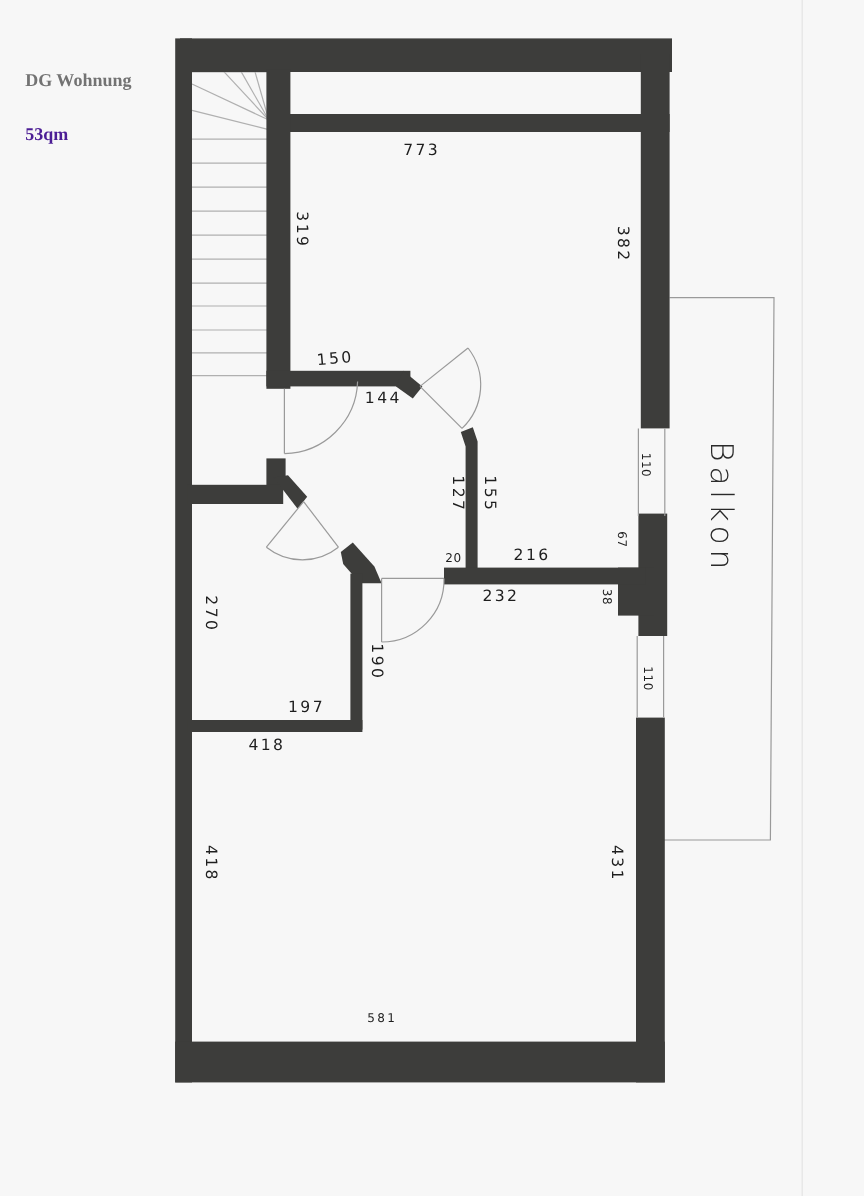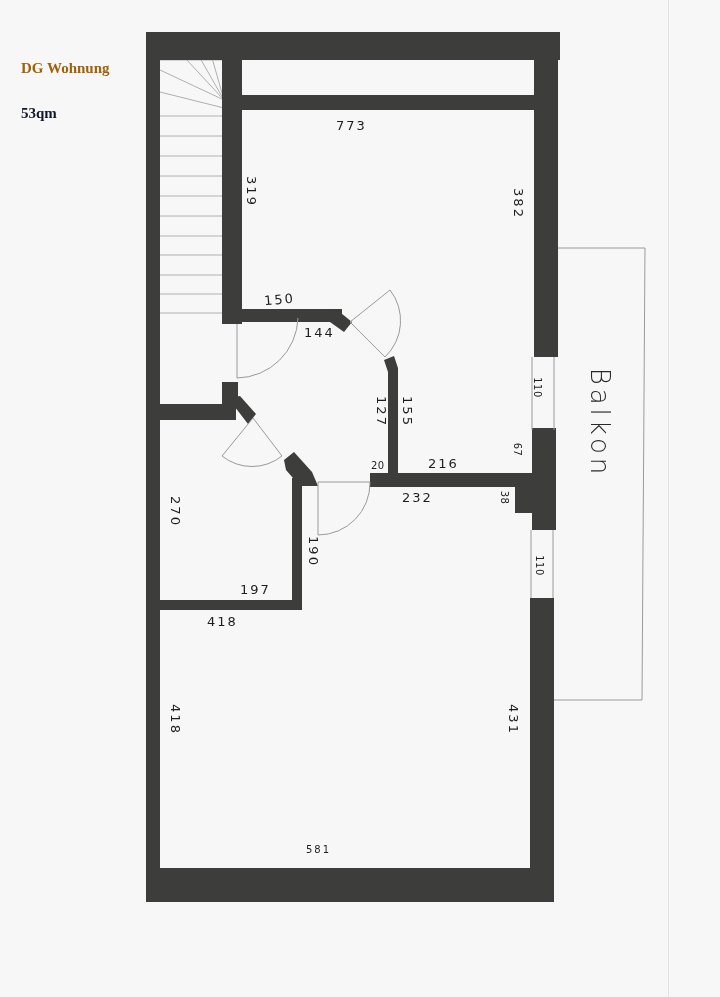--- a/index.html
+++ b/index.html
@@ -9,26 +9,26 @@
       position: relative;
       font-family: "Liberation Serif", serif;
     }
     .page-edge {
       position: absolute; left: 668px; top: 0; width: 1px; height: 997px;
       background: #e4e4e4;
     }
     .header-title {
       position: absolute; left: 21px; top: 60px;
       font-family: "Liberation Serif", serif;
-      font-weight: bold; font-size: 15px; color: #a16207;
+      font-weight: bold; font-size: 15px; color: #737373;
     }
     .header-area {
       position: absolute; left: 21px; top: 105px;
       font-family: "Liberation Serif", serif;
-      font-weight: bold; font-size: 15px; color: #0f172a;
+      font-weight: bold; font-size: 15px; color: #4c1d95;
     }
     svg.plan { position: absolute; left: 0; top: 0; }
     .wall { fill: #3d3d3b; }
     .thin { stroke: #9a9a9a; stroke-width: 1; fill: none; }
     .stair { stroke: #b0b0b0; stroke-width: 1; fill: none; }
     .dim {
       position: absolute;
       font-family: "DejaVu Sans", sans-serif;
       font-size: 13px; color: #1e1e1e; letter-spacing: 2px;
       white-space: nowrap; transform-origin: center center;

